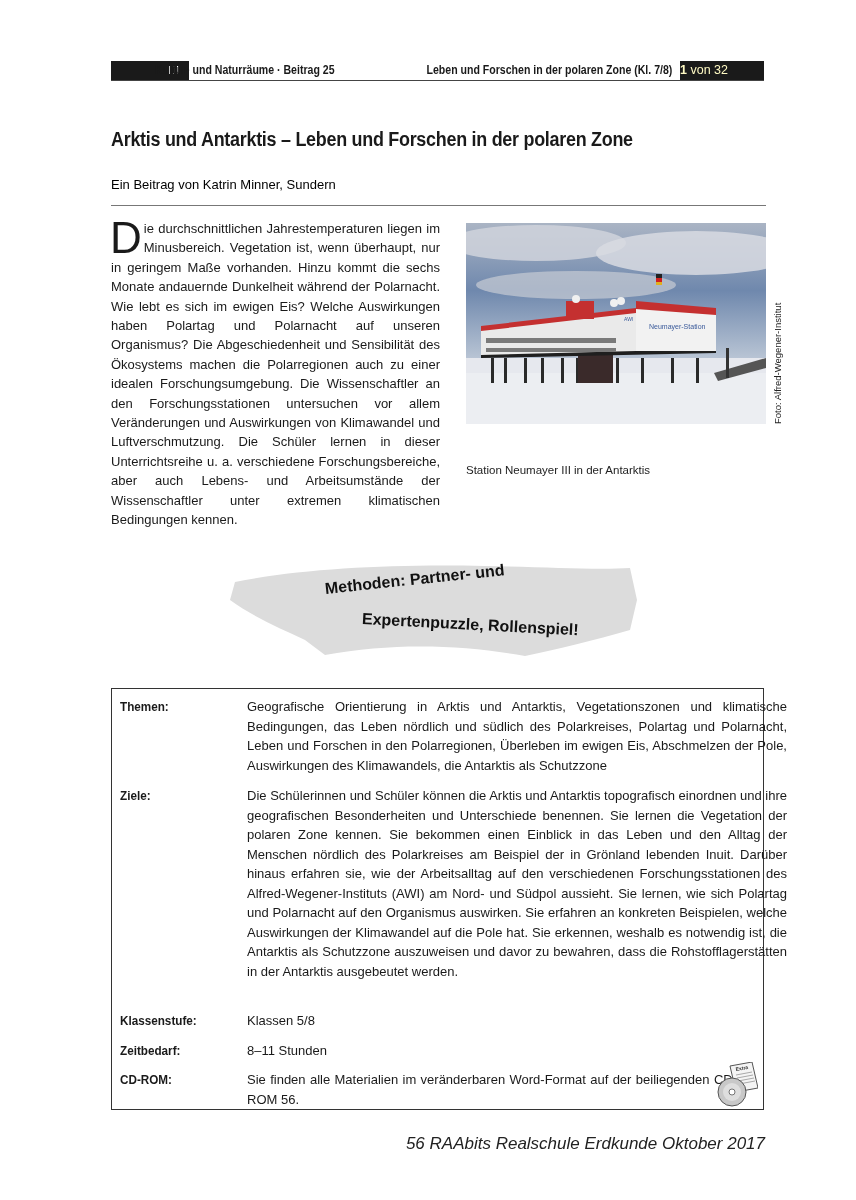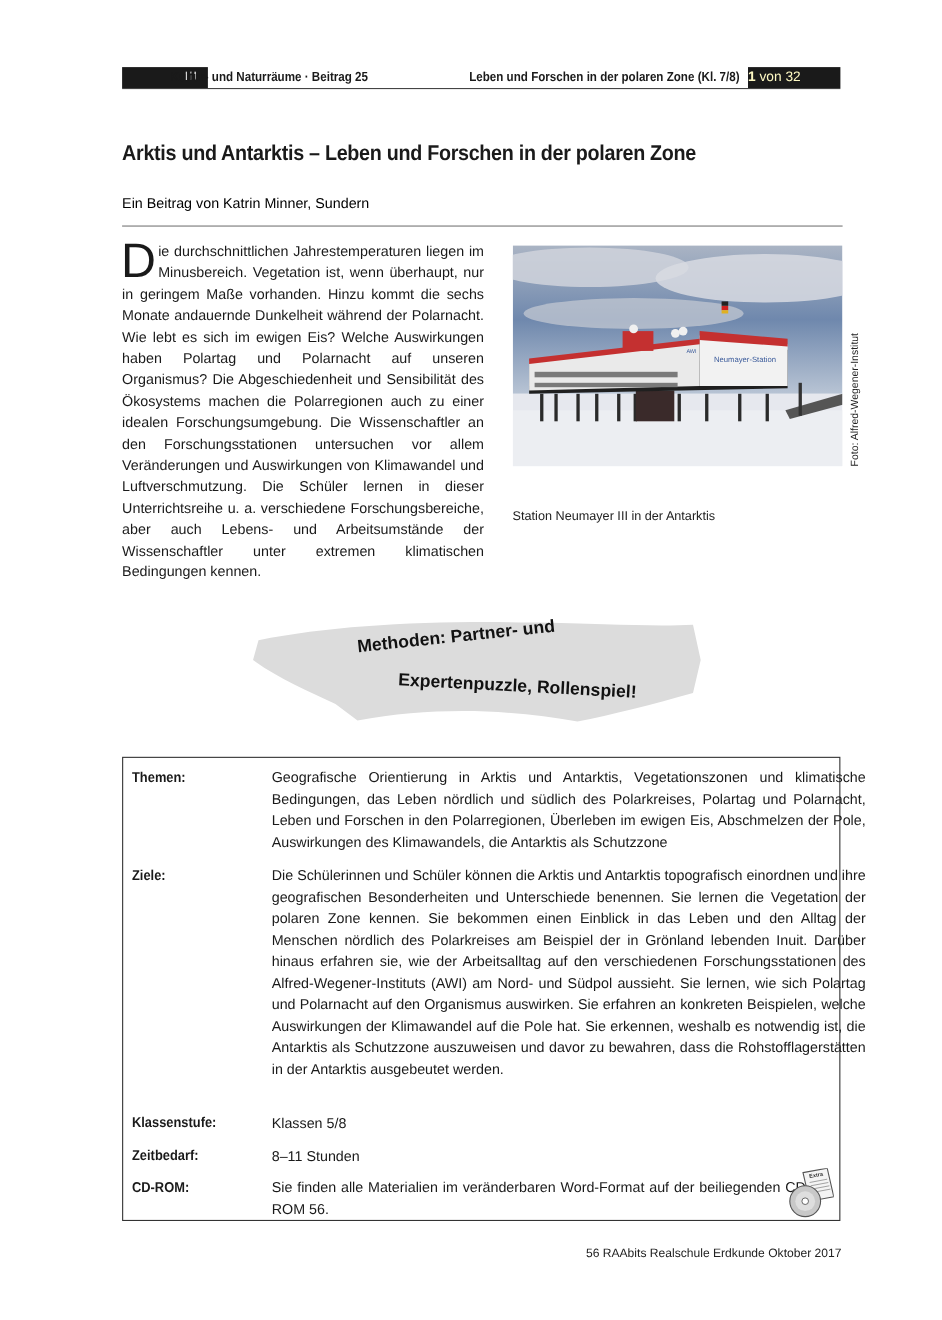--- a/index.html
+++ b/index.html
@@ -40,21 +40,21 @@
                   transform: rotate(3deg); transform-origin: left; white-space: nowrap; color: #111; }
 
   .infobox { position: absolute; left: 111px; top: 688px; width: 653px; height: 422px;
              border: 1.3px solid #333; box-sizing: border-box; padding-left: 32px; }
   .row { position: absolute; left: 8px; width: 640px; font-size: 13px; line-height: 19.5px; }
   .row .lbl { position: absolute; left: 0; top: 0; font-weight: bold; transform: scaleX(0.9); transform-origin: left; }
   .row .val { position: absolute; left: 98px; top: 0; width: 540px; text-align: justify; margin-left: 29px; }
 
   .cd-icon { position: absolute; left: 716px; top: 1062px; width: 42px; height: 46px; }
 
-  .footer { position: absolute; right: 91px; top: 1134px; font-size: 11px; color: #222; }
+  .footer { position: absolute; right: 91px; top: 1134px; font-size: 17px; font-style: italic; color: #222; }
 </style>
 </head>
 <body>
 
 <div class="hdr">
   <div class="hdr-num">III</div>
   <div class="hdr-series">Kultur- und Naturräume · Beitrag 25</div>
   <div class="hdr-topic">Leben und Forschen in der polaren Zone (Kl. 7/8)</div>
   <div class="hdr-page">
     <b>1</b>

